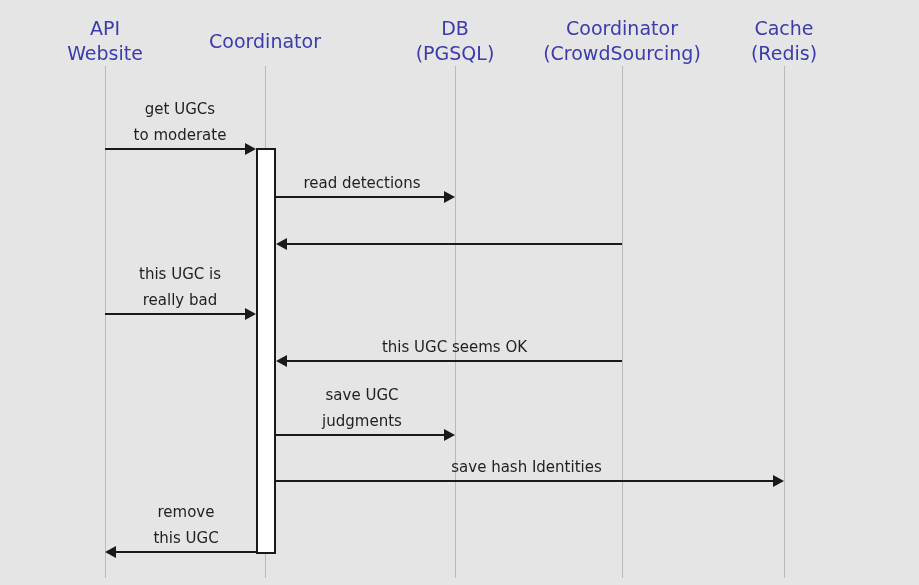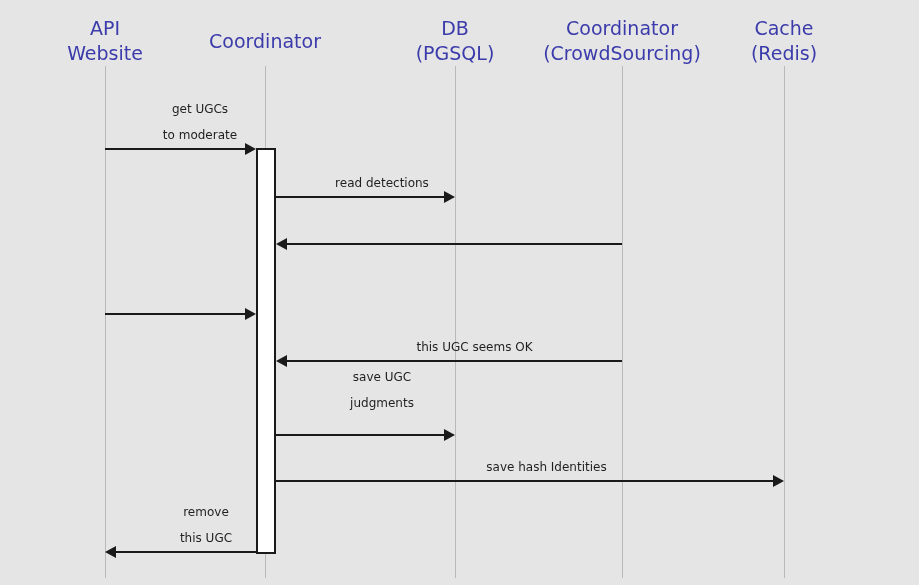--- a/index.html
+++ b/index.html
@@ -59,26 +59,25 @@
   }
   .arrow-head.right {
     border-left: 11px solid #1a1a1a;
   }
   .arrow-head.left {
     border-right: 11px solid #1a1a1a;
   }
   .msg-label {
     position: absolute;
     color: #1f1f1f;
-    font-size: 12px;
+    font-size: 15px;
     line-height: 26px;
     white-space: nowrap;
     text-align: center;
     user-select: none;
-    padding-left: 20px;
   }
   .msg-label.two-line {
     line-height: 26px;
   }
   .msg-label span {
     display: block;
   }
 </style>
 </head>
 <body>
@@ -128,30 +127,34 @@
   <div class="arrow-head right" style="left:444px; top:191px;"></div>
   <div class="msg-label" style="left:278px; top:170px; width:168px;text-align:center;">
     <span>read detections</span>
   </div>
 
   <div class="msg-line" style="left:287px; top:243px; width:335px;"></div>
   <div class="arrow-head left" style="left:276px; top:238px;"></div>
 
   <div class="msg-line" style="left:105px; top:313px; width:146px;"></div>
   <div class="arrow-head right" style="left:245px; top:308px;"></div>
+  <div class="msg-label two-line" style="left:107px; top:261px; width:146px;">
+    <span>this UGC is</span>
+    <span>really bad</span>
+  </div>
 
   <div class="msg-line" style="left:287px; top:360px; width:335px;"></div>
   <div class="arrow-head left" style="left:276px; top:355px;"></div>
   <div class="msg-label" style="left:287px; top:334px; width:335px;">
     <span>this UGC seems OK</span>
   </div>
 
   <div class="msg-line" style="left:276px; top:434px; width:168px;"></div>
   <div class="arrow-head right" style="left:444px; top:429px;"></div>
-  <div class="msg-label two-line" style="left:278px; top:364px; width:168px;">
+  <div class="msg-label two-line" style="left:278px; top:382px; width:168px;">
     <span>save UGC</span>
     <span>judgments</span>
   </div>
 
   <div class="msg-line" style="left:276px; top:480px; width:497px;"></div>
   <div class="arrow-head right" style="left:773px; top:475px;"></div>
   <div class="msg-label" style="left:278px; top:454px; width:497px;">
     <span>save hash Identities</span>
   </div>
 

